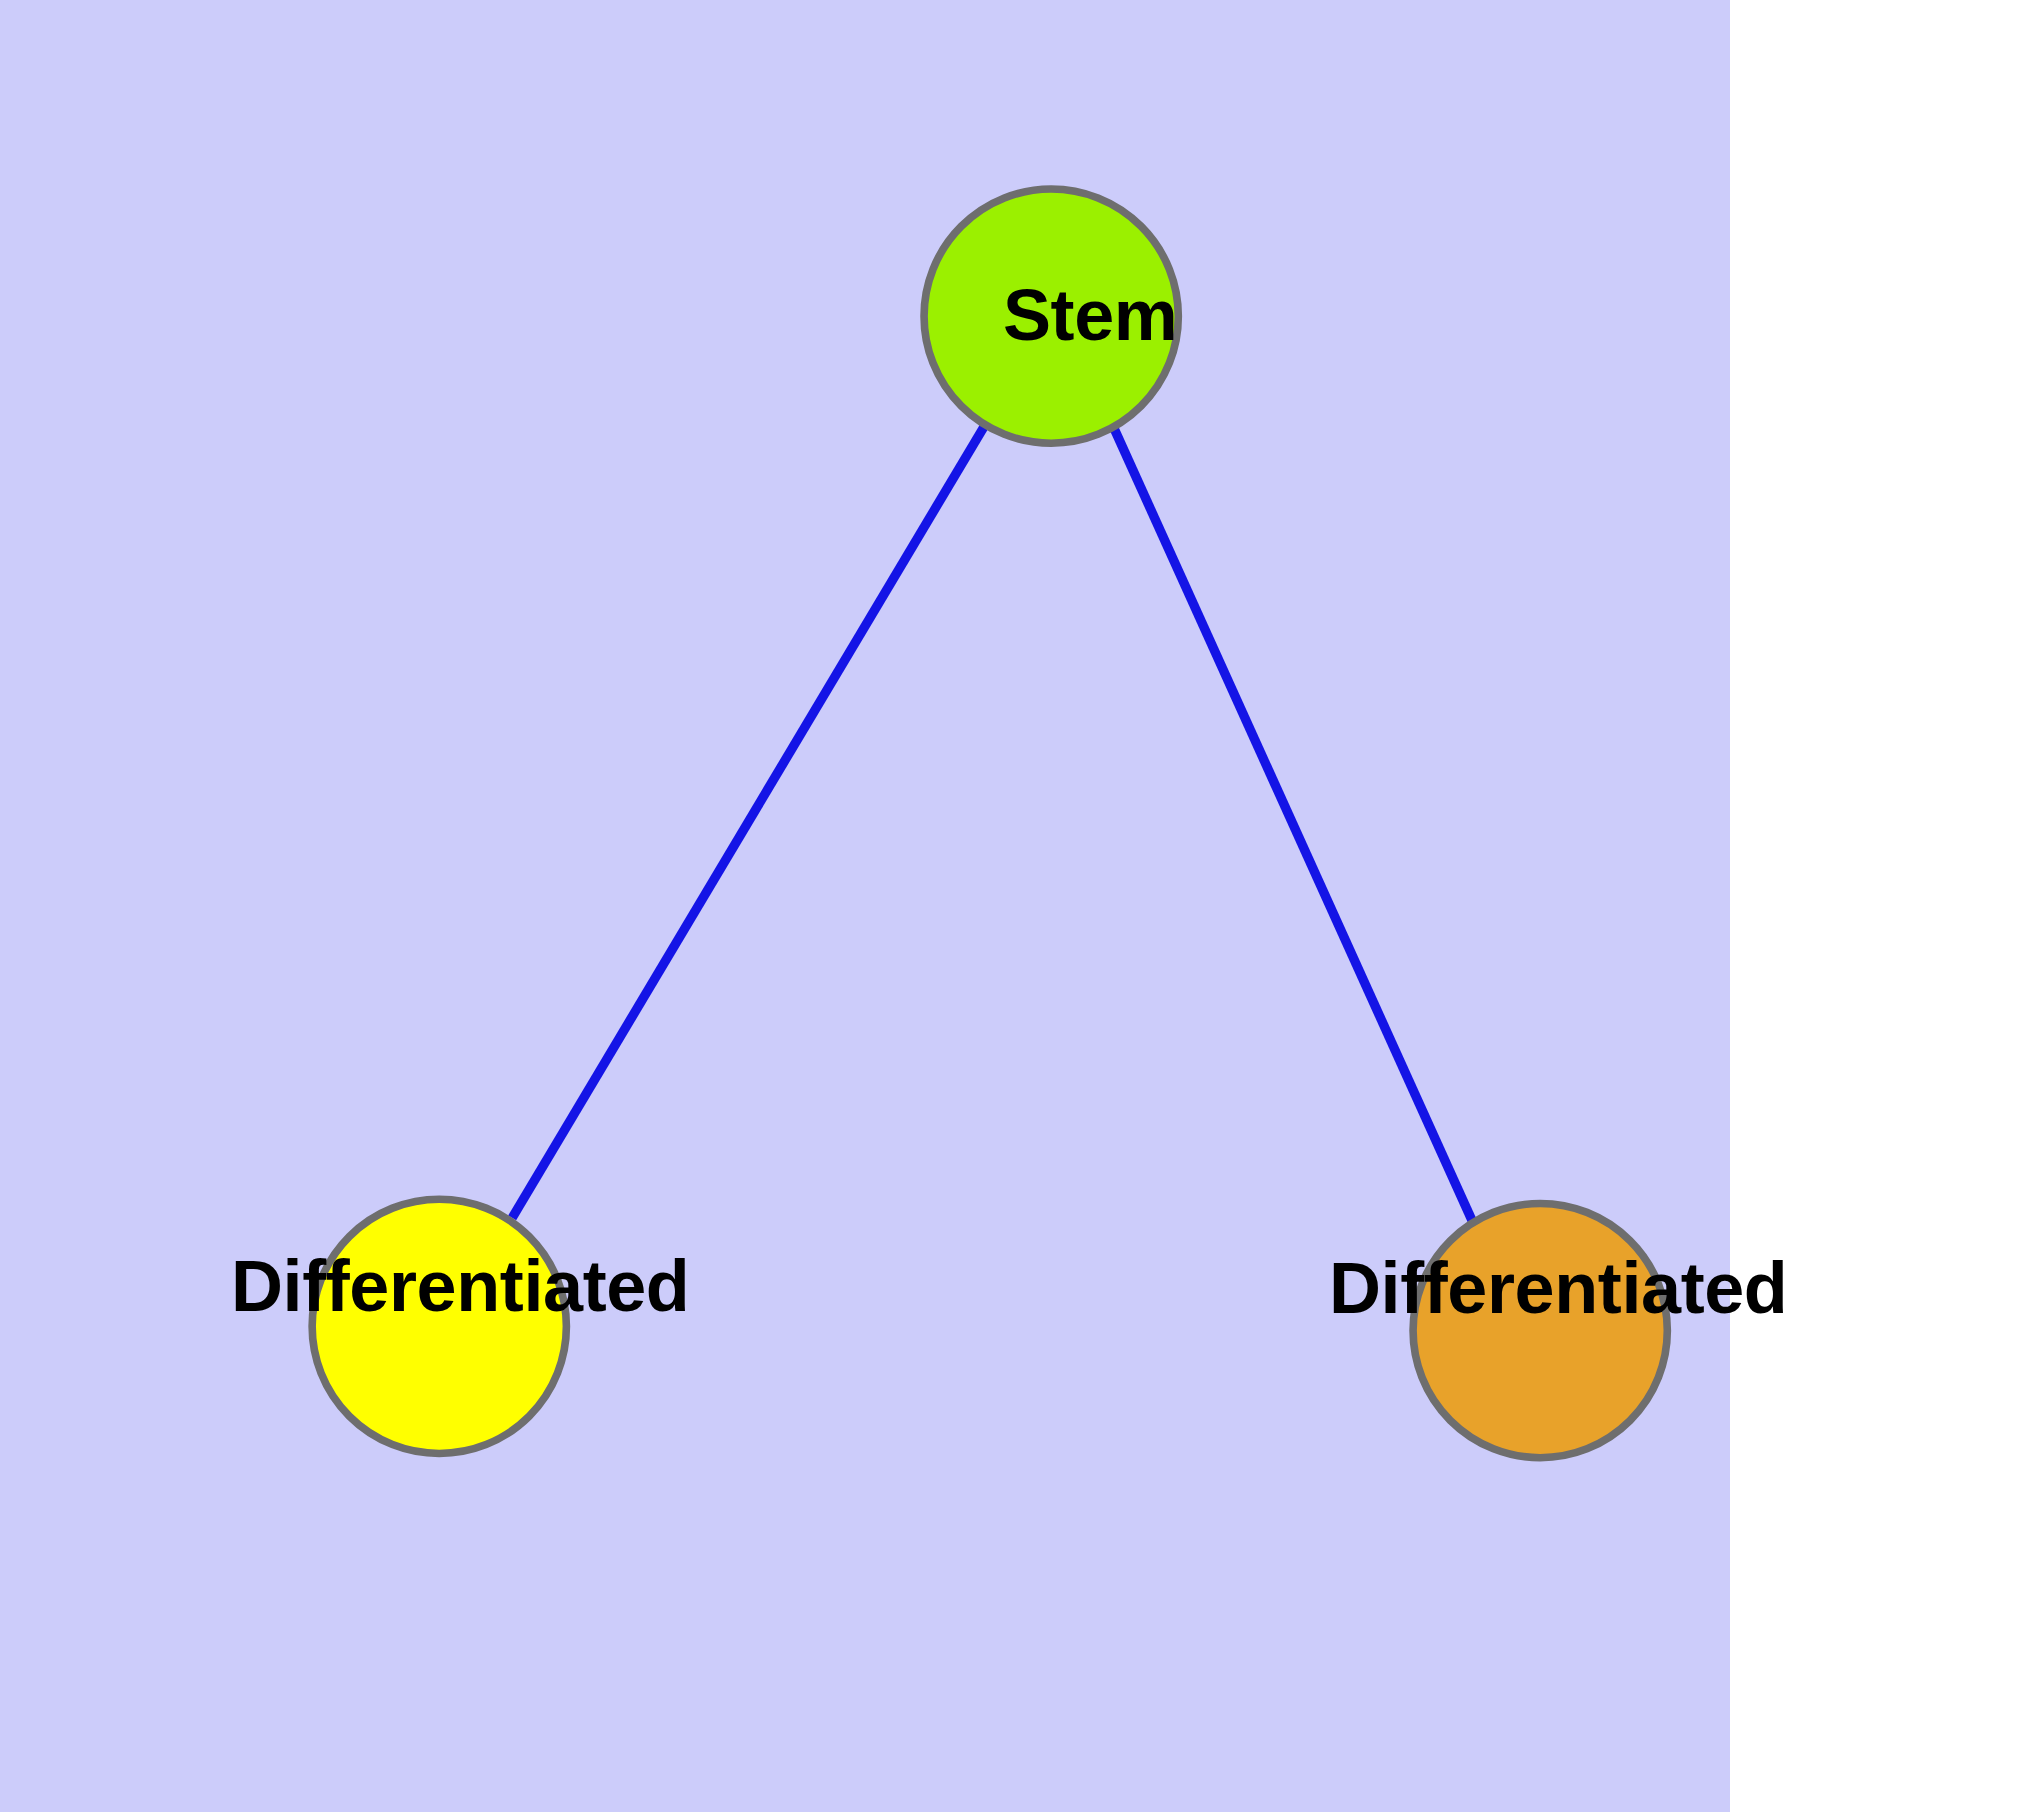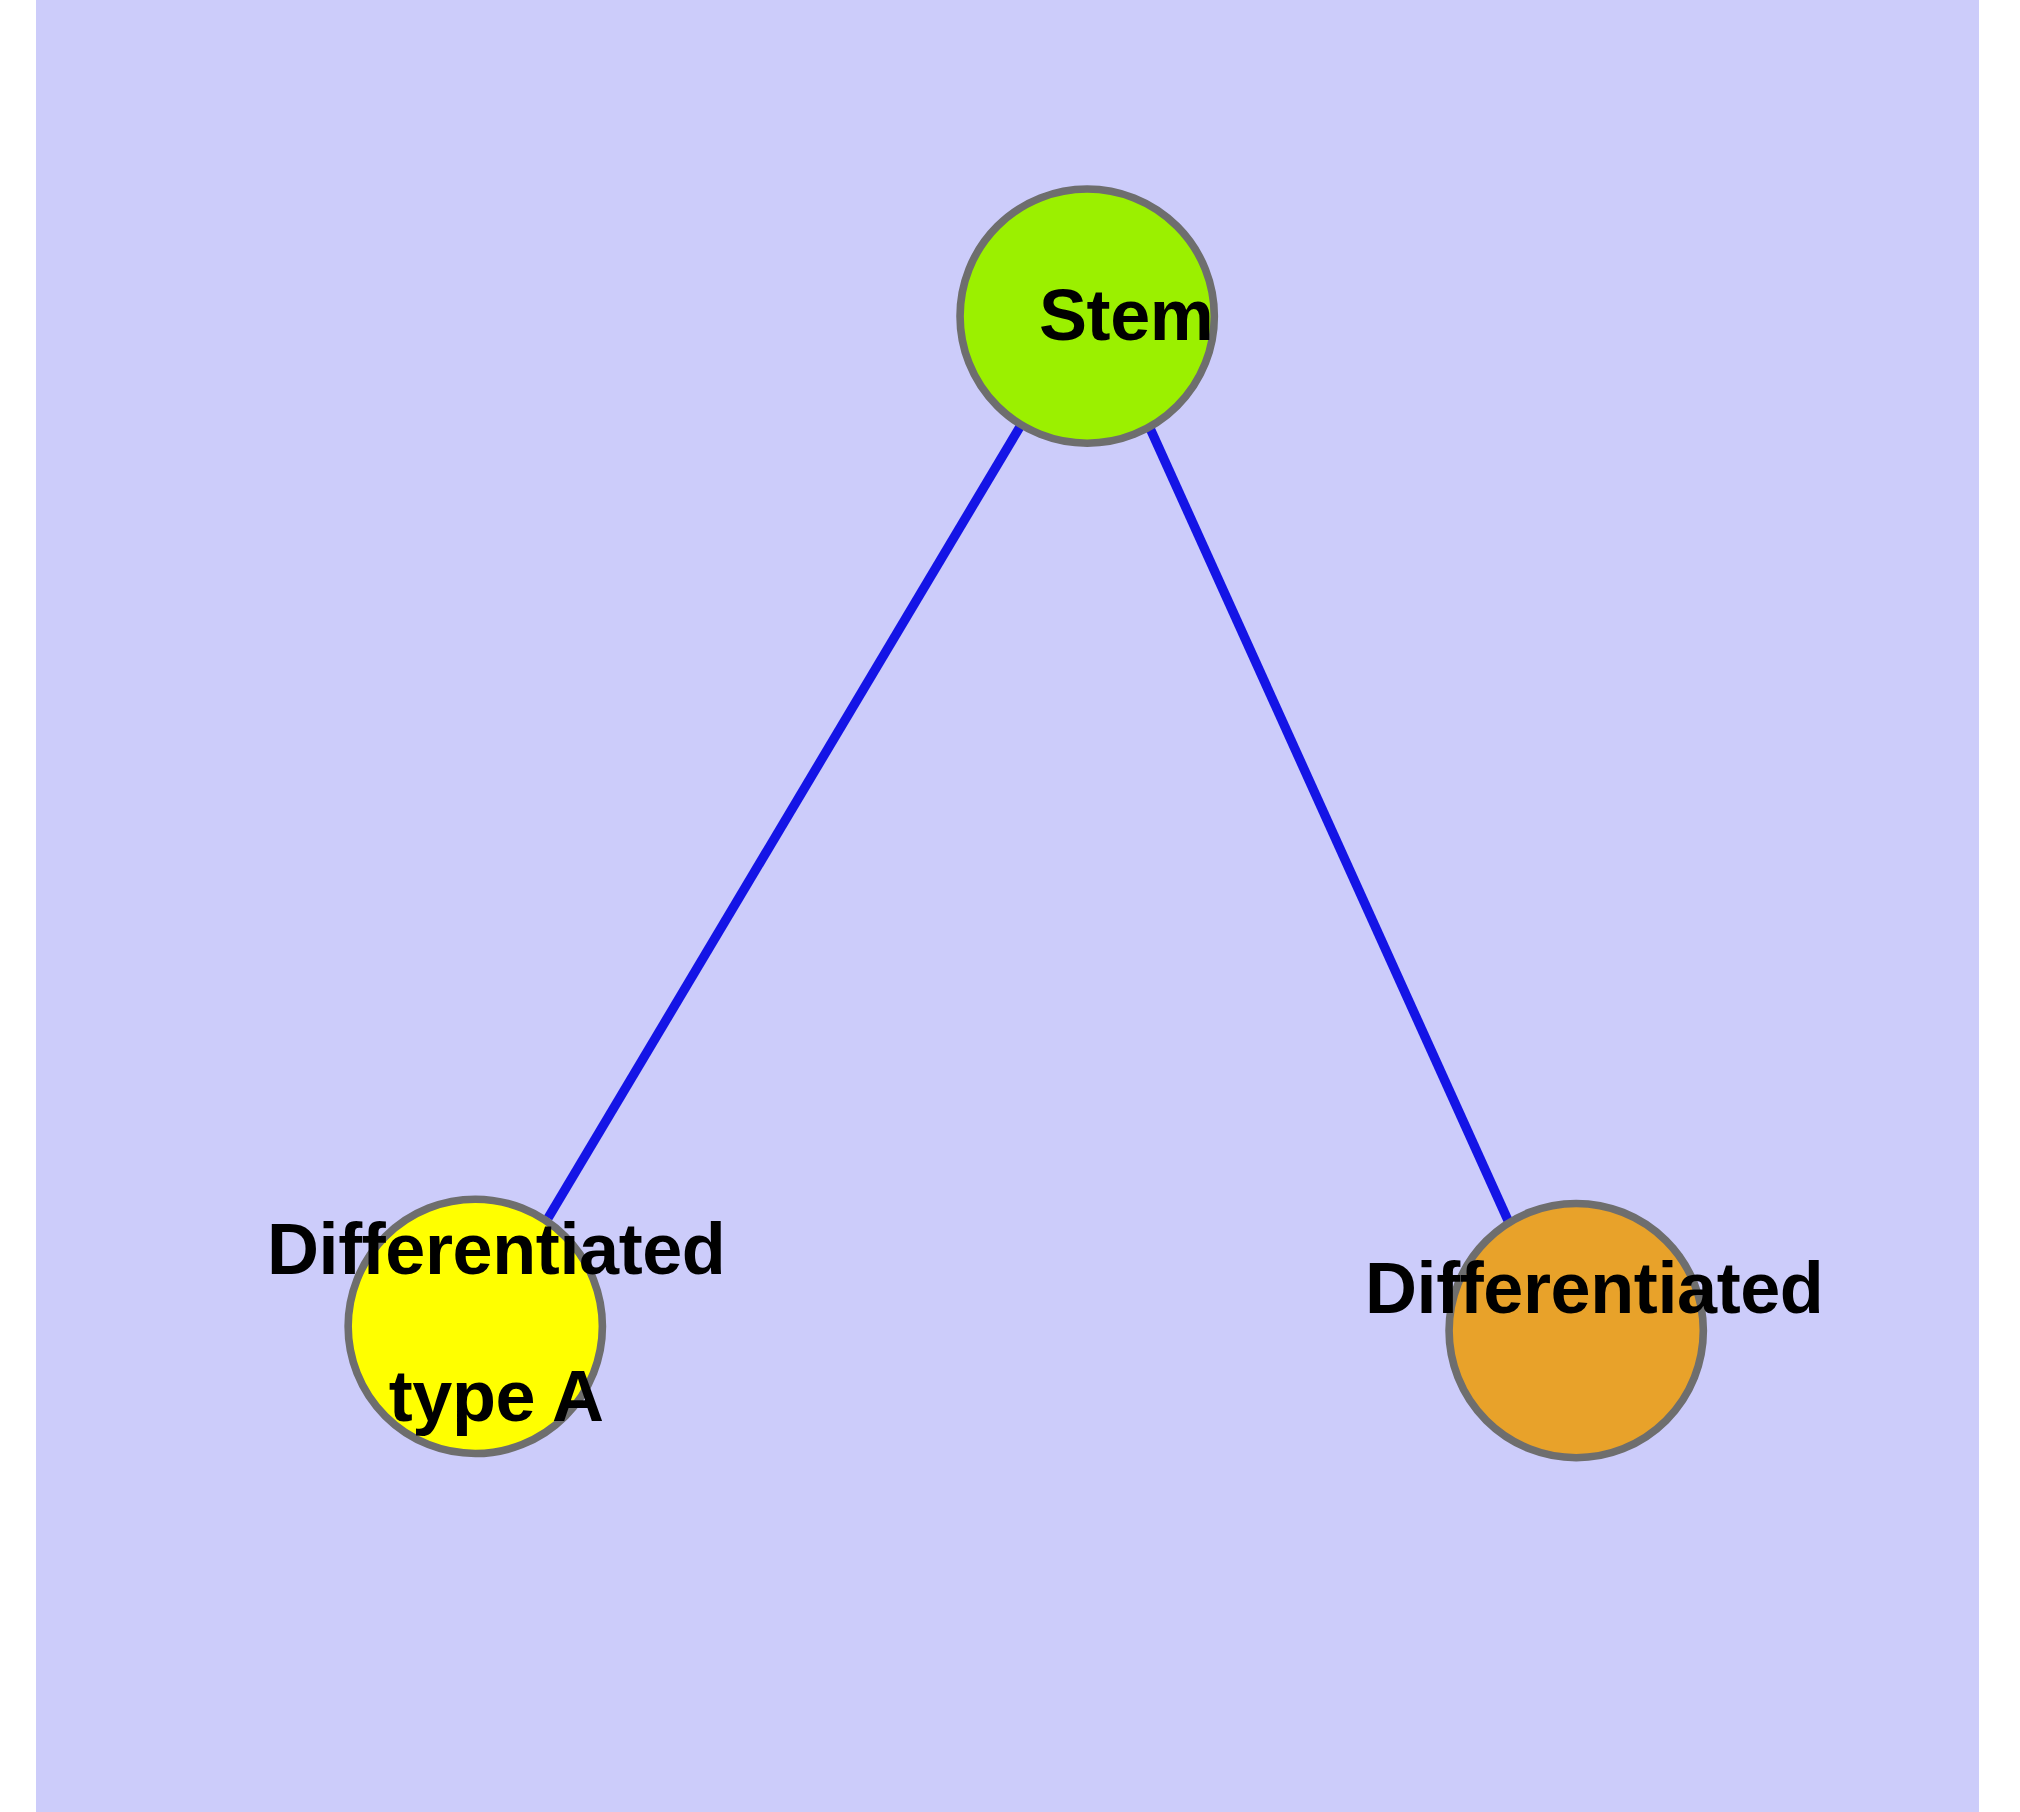--- a/index.html
+++ b/index.html
@@ -8,24 +8,23 @@
     padding: 0;
   }
   body {
     width: 2021px;
     height: 1812px;
     overflow: hidden;
     font-family: "Liberation Sans", sans-serif;
   }
   #canvas {
     position: relative;
-    width: 1943px;
+    width: 1730px;
     height: 1812px;
     background: #ccccfa;
-    margin-left: 36px;
   }
   #graph-svg {
     position: absolute;
     left: 0;
     top: 0;
     width: 2021px;
     height: 1812px;
     display: block;
   }
   .node-circle {
@@ -67,21 +66,20 @@
       <circle class="node-circle" id="node-2" cx="1817" cy="1570" r="150" fill="#e8a22a" stroke="#6e6e6e"></circle>
     </g>
   </svg>
 
   <div class="node-label" id="label-0" style="left: 1051px; top: 316px; color: rgb(0, 0, 0);">
     <span>Stem</span>
   </div>
 
   <div class="node-label" id="label-1" style="left: 421px; top: 1324px; color: rgb(0, 0, 0);">
     <span>Differentiated</span><br>
-    <span>type A</span>
   </div>
 
   <div class="node-label" id="label-2" style="left: 1519px; top: 1326px; color: rgb(0, 0, 0);">
     <span>Differentiated</span><br>
   </div>
 
 </div>
 
 
 </body></html>

